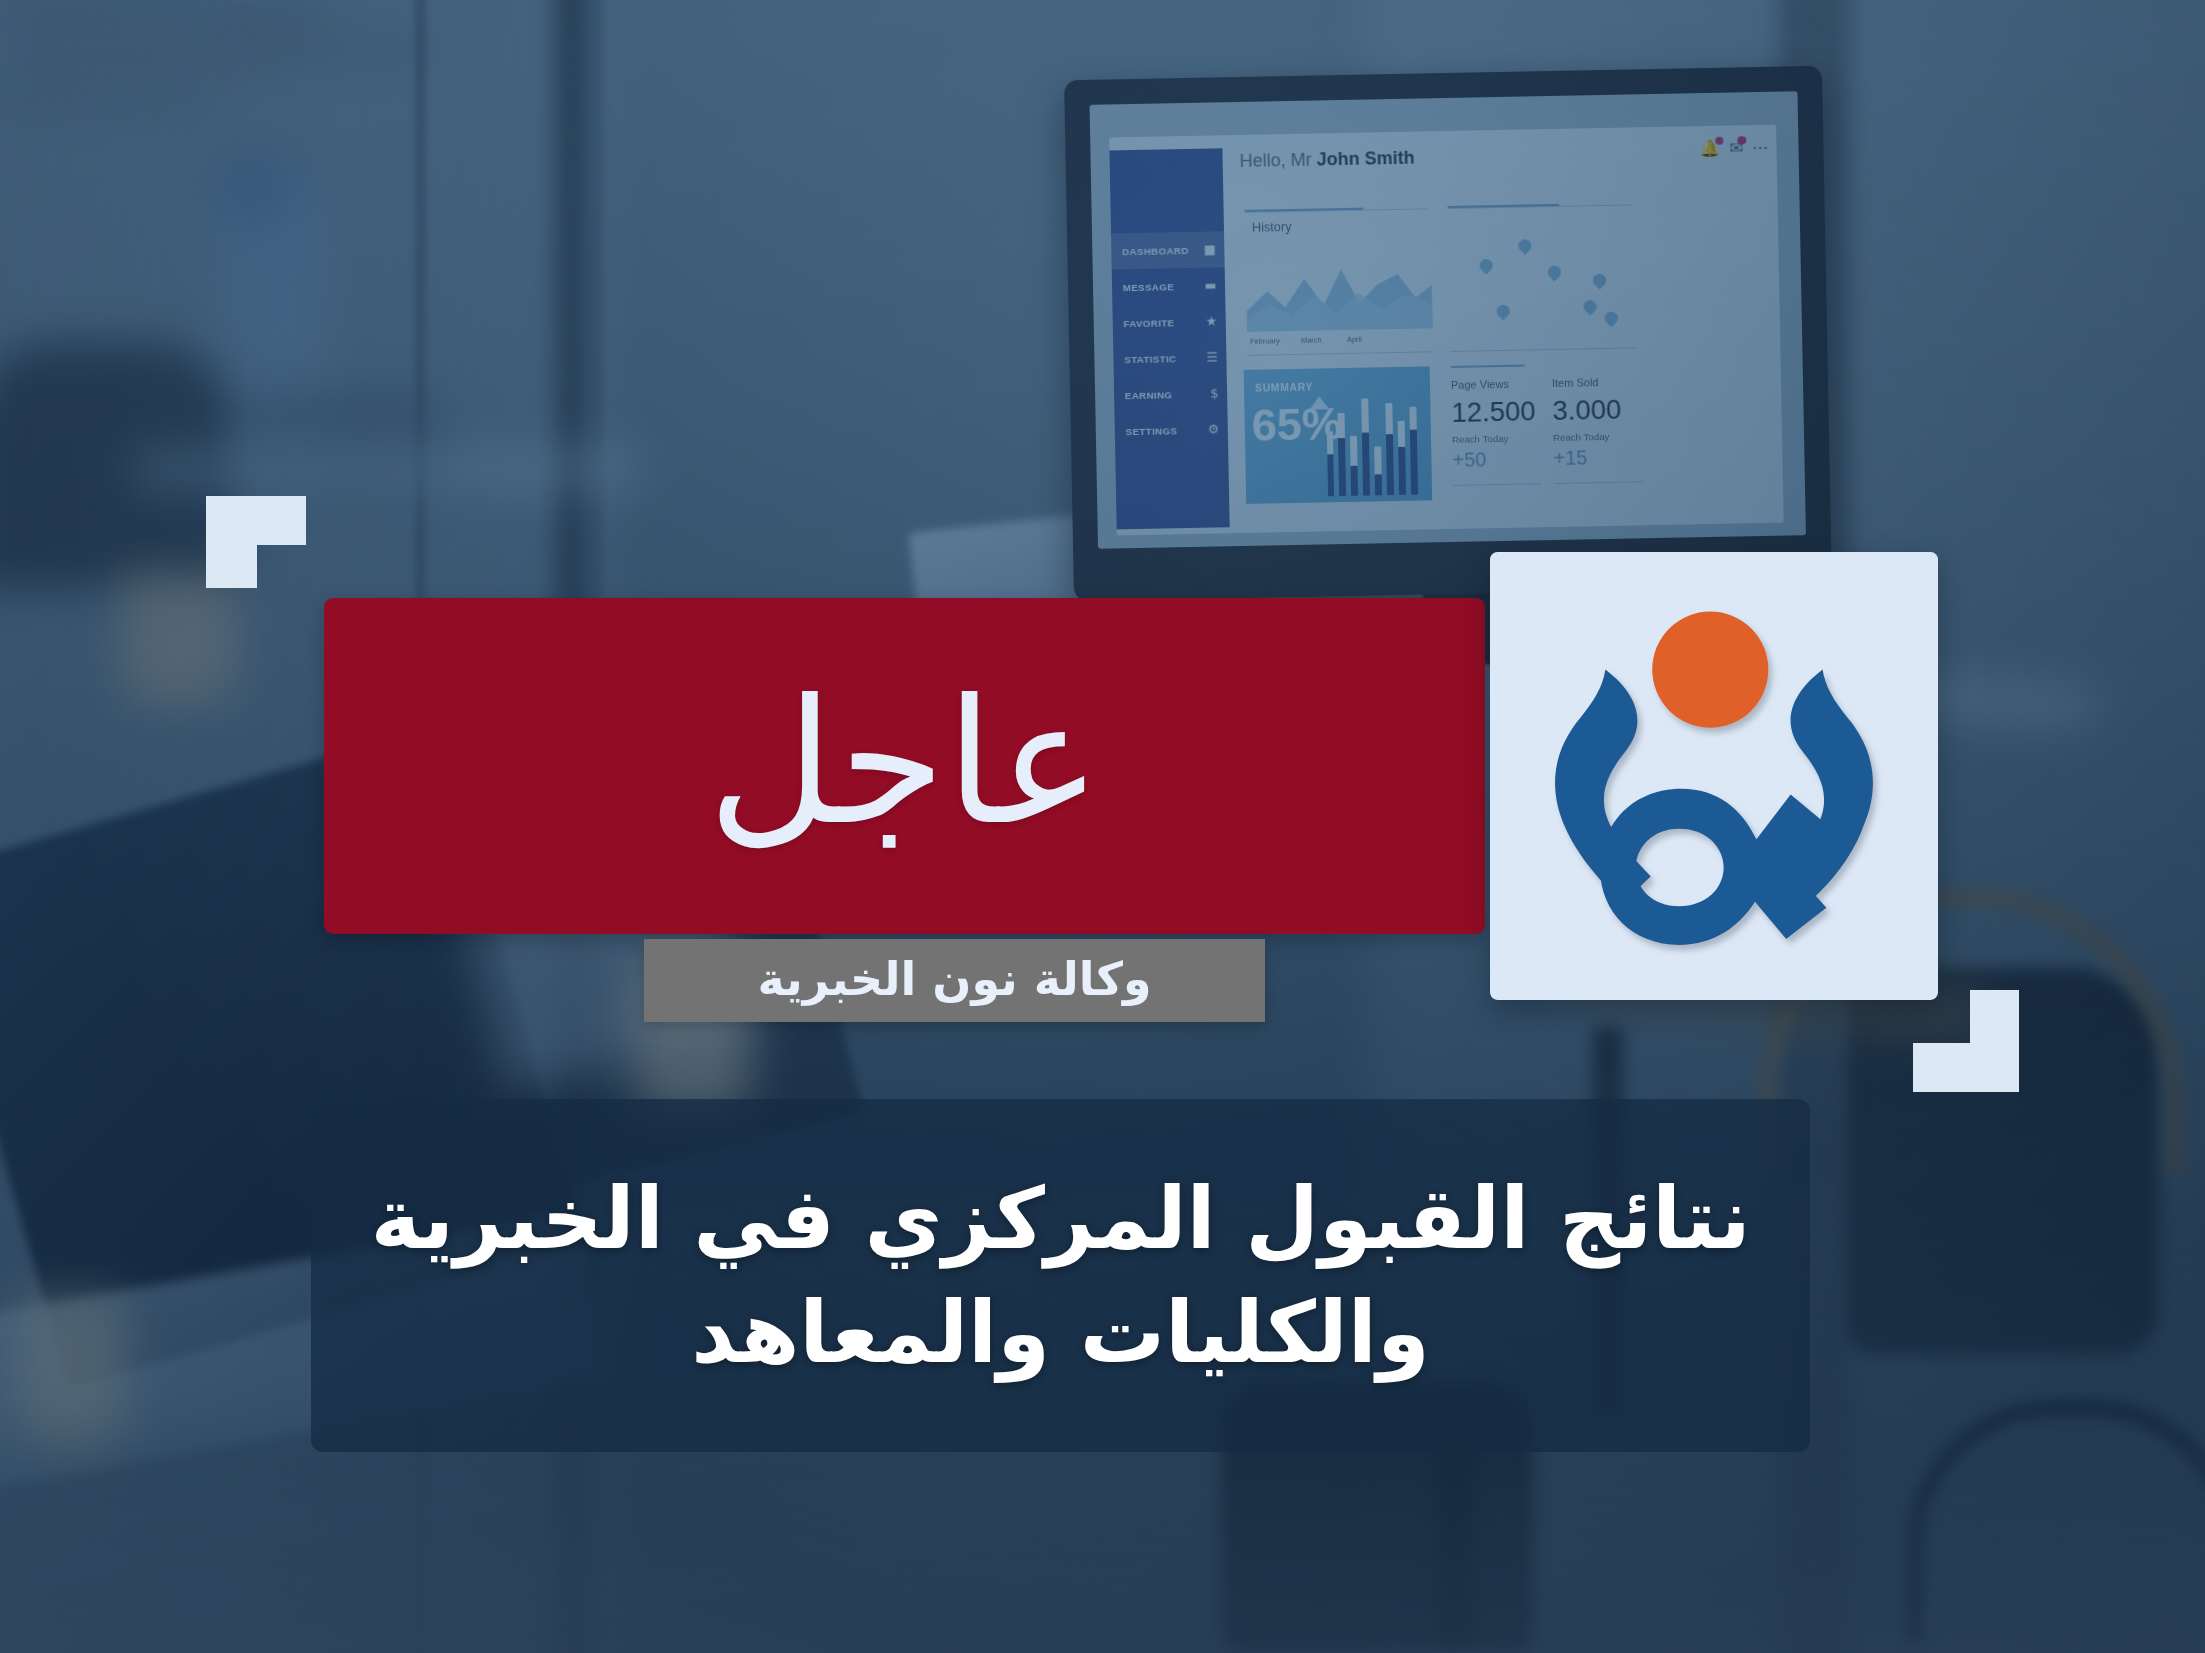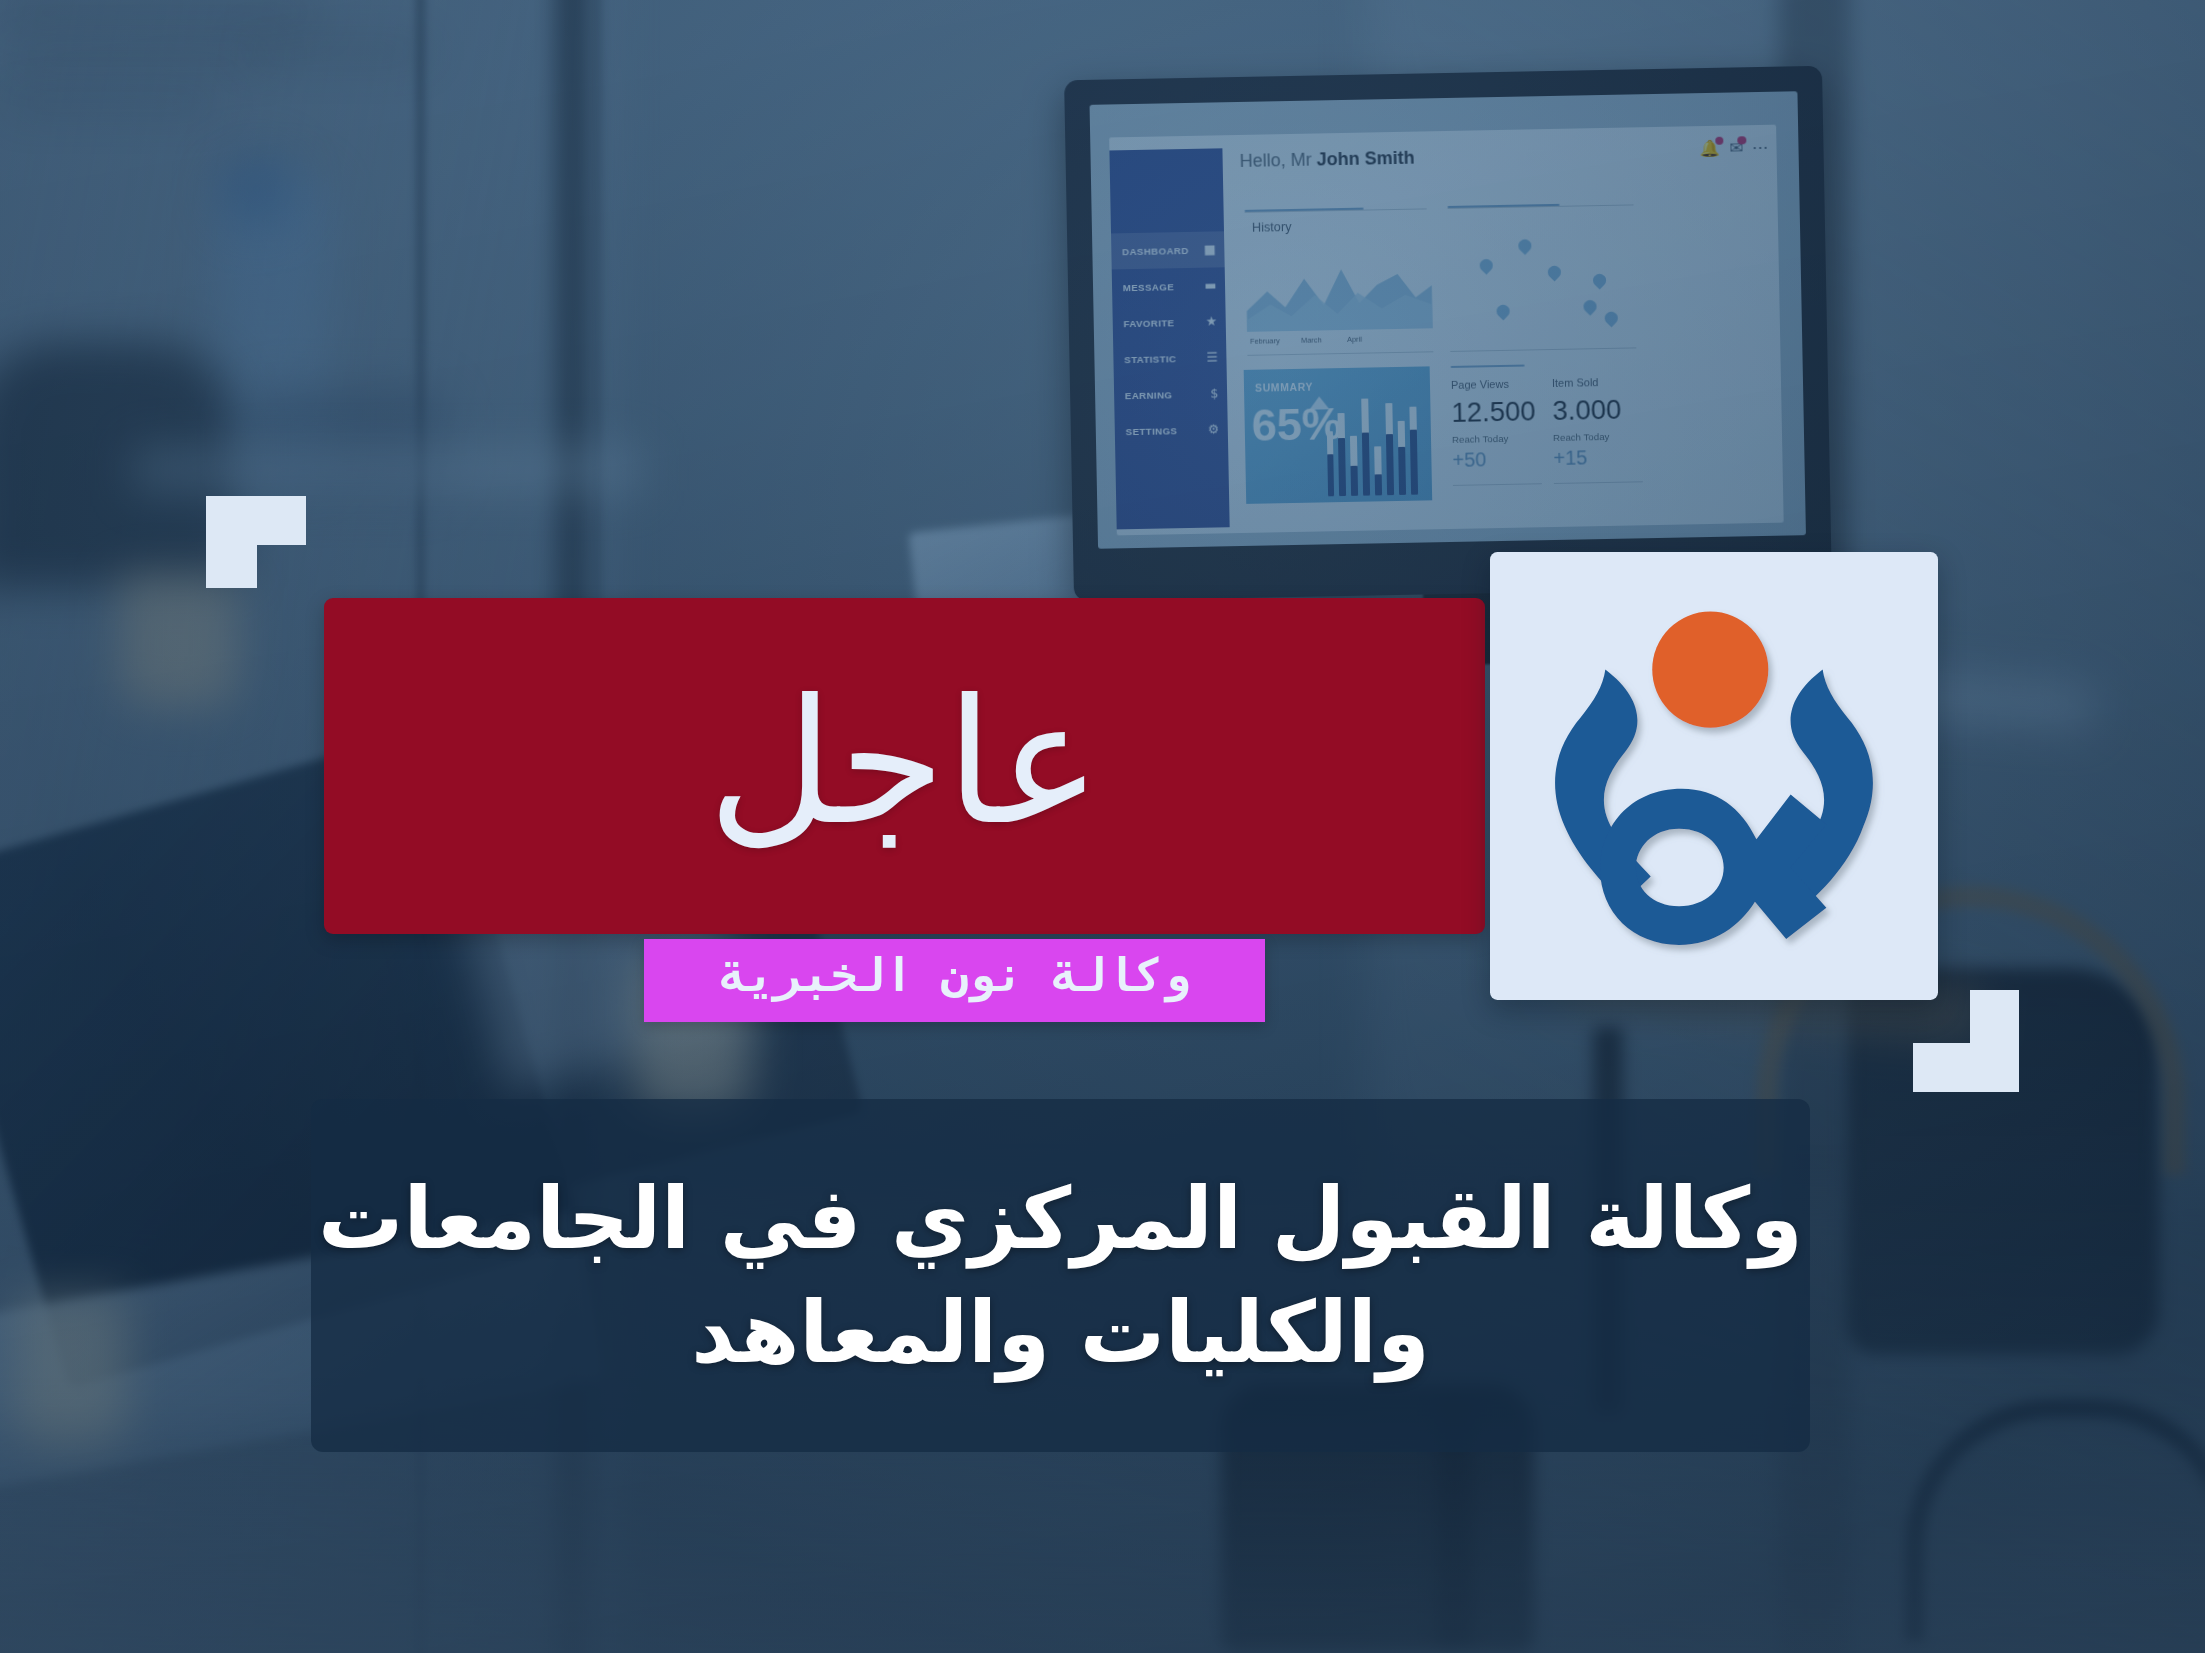--- a/index.html
+++ b/index.html
@@ -193,24 +193,23 @@
     font-weight:normal;
     line-height:1;
     letter-spacing:1.5px;
     transform:translateY(-4.5px);
     text-shadow:0 2.2px 7.4px rgba(0,0,0,.18);
   }
 
   
   .agency-bar{
     position:absolute;left:644px;top:939px;width:621px;height:83px;
-    background:#d946ef;
+    background:#737373;
     display:flex;align-items:center;justify-content:center;
     box-shadow:0 4.5px 13.4px rgba(0,0,0,.20);
-    font-family:Liberation Mono, monospace;
   }
   .agency-text{
     color:#e8f1fb;font-size:46px;font-weight:bold;line-height:1;
     transform:translateY(-2.2px);
   }
 
   
   .logo-card{
     position:absolute;left:1490px;top:552px;width:448px;height:448px;
     background:#dde8f7;
@@ -466,18 +465,18 @@
                  M 254 372
                  C 292 372, 314 398, 314 424
                  C 314 452, 290 476, 254 476
                  C 218 476, 196 452, 196 424
                  C 196 398, 218 372, 254 372 Z" fill="#1c5a96"></path>
       </g>
     </svg>
   </div>
 
   <div class="headline-panel">
-    <div class="headline-line">وكالة القبول المركزي في الجامعات</div>
+    <div class="headline-line">نتائج القبول المركزي في الخبرية</div>
     <div class="headline-line">والكليات والمعاهد</div>
   </div>
 
 </div>
 
 
 </body></html>

